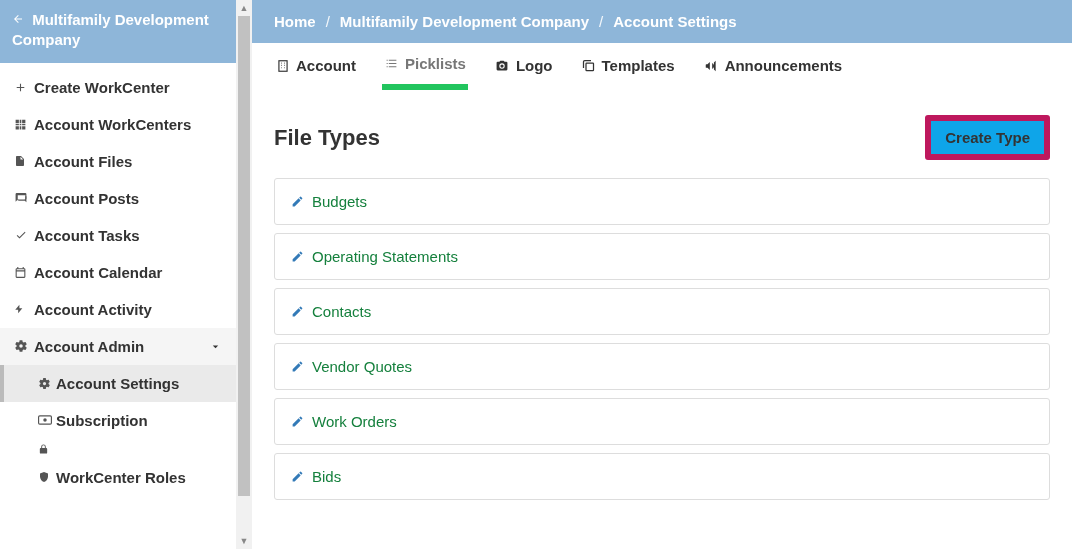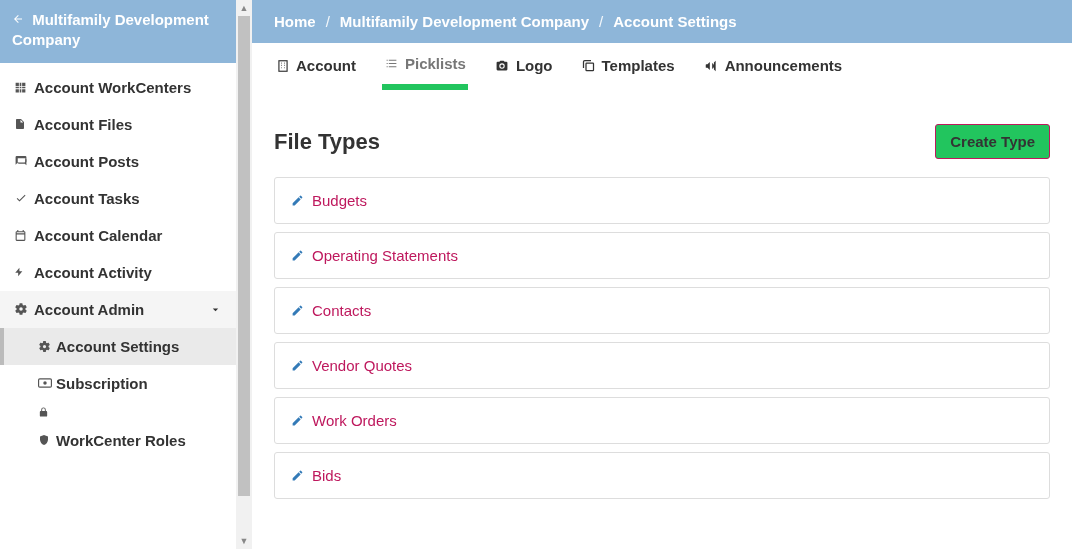--- a/index.html
+++ b/index.html
@@ -178,31 +178,31 @@
   .tab.active {
     color: #777;
     border-bottom: 6px solid #22c55e;
   }
   .tab .tab-icon { color: #333; display: inline-flex; }
   .tab.active .tab-icon { color: #777; }
   .section-head {
     display: flex;
     align-items: center;
     justify-content: space-between;
-    margin-top: 33px;
+    margin-top: 24px;
     margin-bottom: 18px;
   }
   .section-title {
     font-size: 22px;
     font-weight: 700;
     color: #333;
   }
   .create-btn {
-    background: #22c55e;
-    border: 1px solid #be185d;
+    background: #0ea5e9;
+    border: 6px solid #be185d;
     border-radius: 3px;
     padding: 8px 14px;
     font-weight: 700;
     font-size: 15px;
     color: #333;
     cursor: pointer;
   }
   .list {
     display: flex;
     flex-direction: column;
@@ -214,41 +214,49 @@
     padding: 14px 16px;
     display: flex;
     align-items: center;
     gap: 8px;
   }
   .list-card .edit-icon {
     color: #337ab7;
     font-size: 13px;
   }
   .list-card .item-name {
-    color: #be185d;
+    color: #15803d;
     font-size: 15px;
     cursor: pointer;
   }
   svg { display: block; }
 </style>
 </head>
 <body>
 
 <div class="app">
 
   <div class="sidebar-wrap">
     <div class="sidebar">
       <div class="sidebar-header">
         <span class="back-icon">
           <svg width="12" height="12" viewBox="0 0 24 24" fill="currentColor" style="display:inline">
               <path d="M20 11H7.83l5.59-5.59L12 4l-8 8 8 8 1.41-1.41L7.83 13H20z"></path>
             </svg>
         </span><span>Multifamily Development Company</span>
       </div>
       <div class="sidebar-nav">
+        <div class="nav-item">
+          <span class="nav-icon">
+            <svg width="13" height="13" viewBox="0 0 24 24" fill="currentColor">
+                <path d="M19 13h-6v6h-2v-6H5v-2h6V5h2v6h6z"></path>
+              </svg>
+          </span>
+          <span>Create WorkCenter</span>
+        </div>
         <div class="nav-item">
           <span class="nav-icon">
             <svg width="13" height="13" viewBox="0 0 24 24" fill="currentColor">
                 <path d="M3 3h6v6H3zM10.5 3h3v6h-3zM15 3h6v6h-6zM3 10.5h6v3H3zM10.5 10.5h3v3h-3zM15 10.5h6v3h-6zM3 15h6v6H3zM10.5 15h3v6h-3zM15 15h6v6h-6z"></path>
               </svg>
           </span>
           <span>Account WorkCenters</span>
         </div>
         <div class="nav-item">
           <span class="nav-icon">

